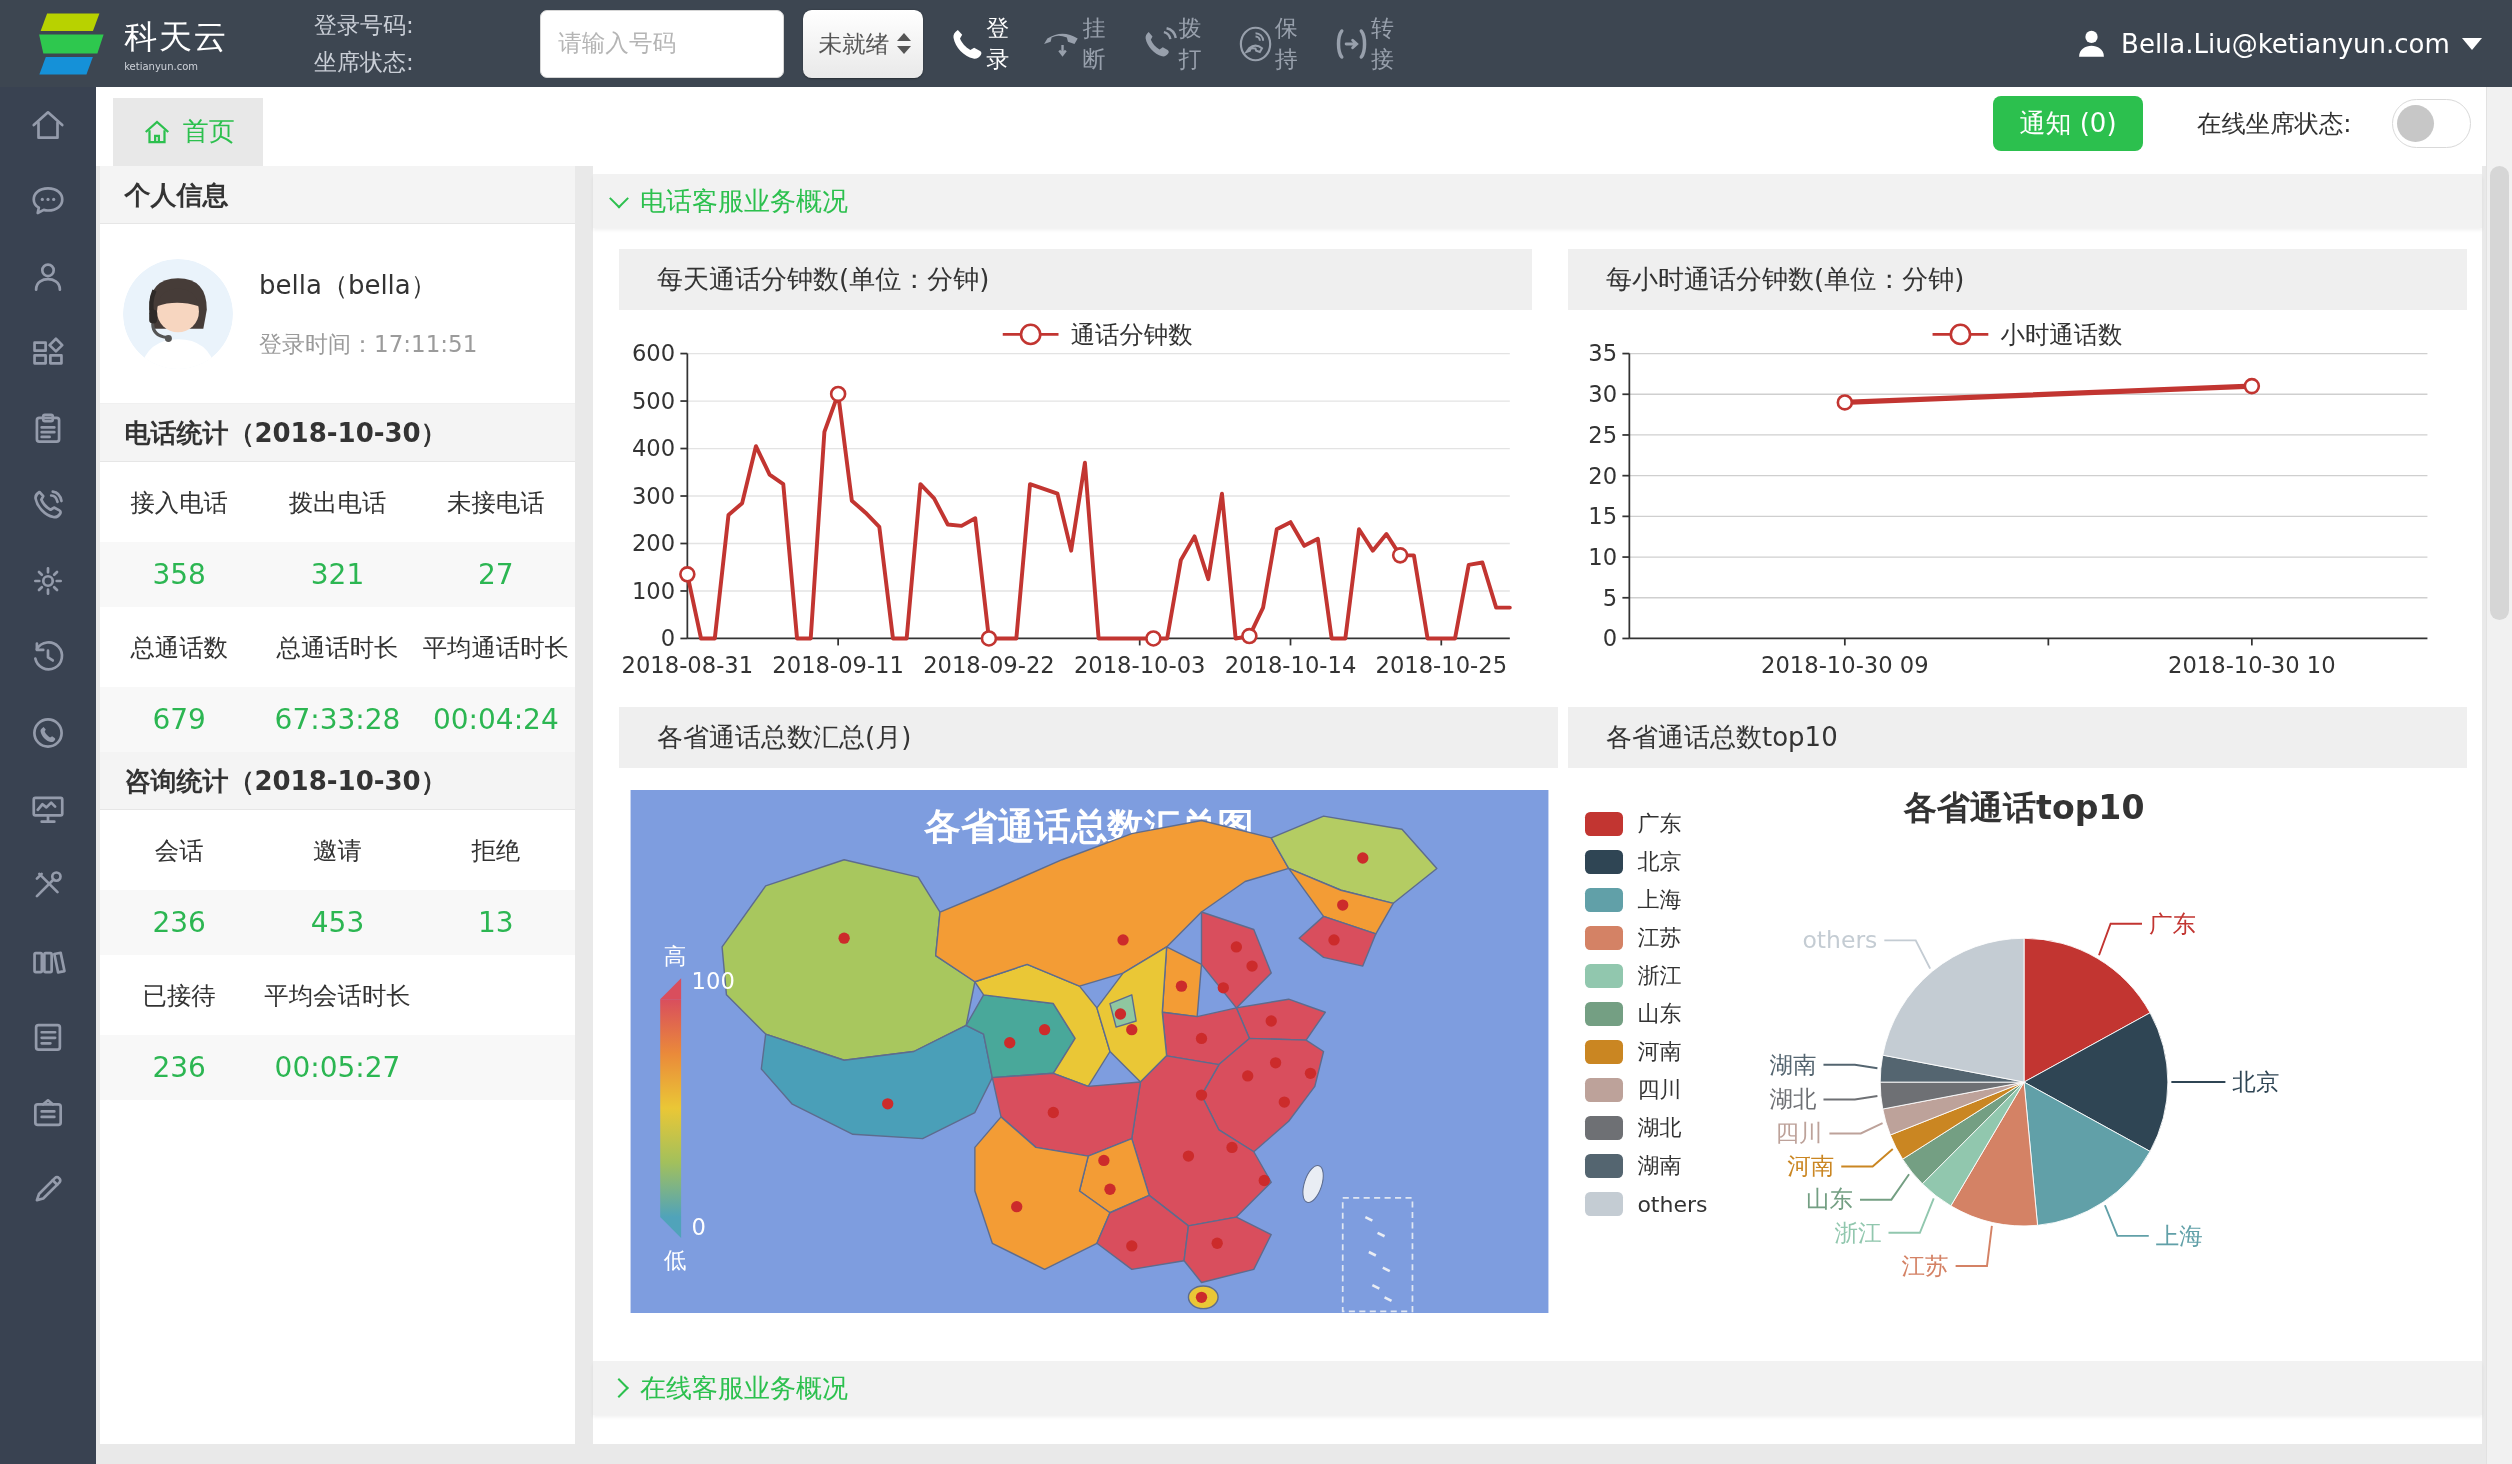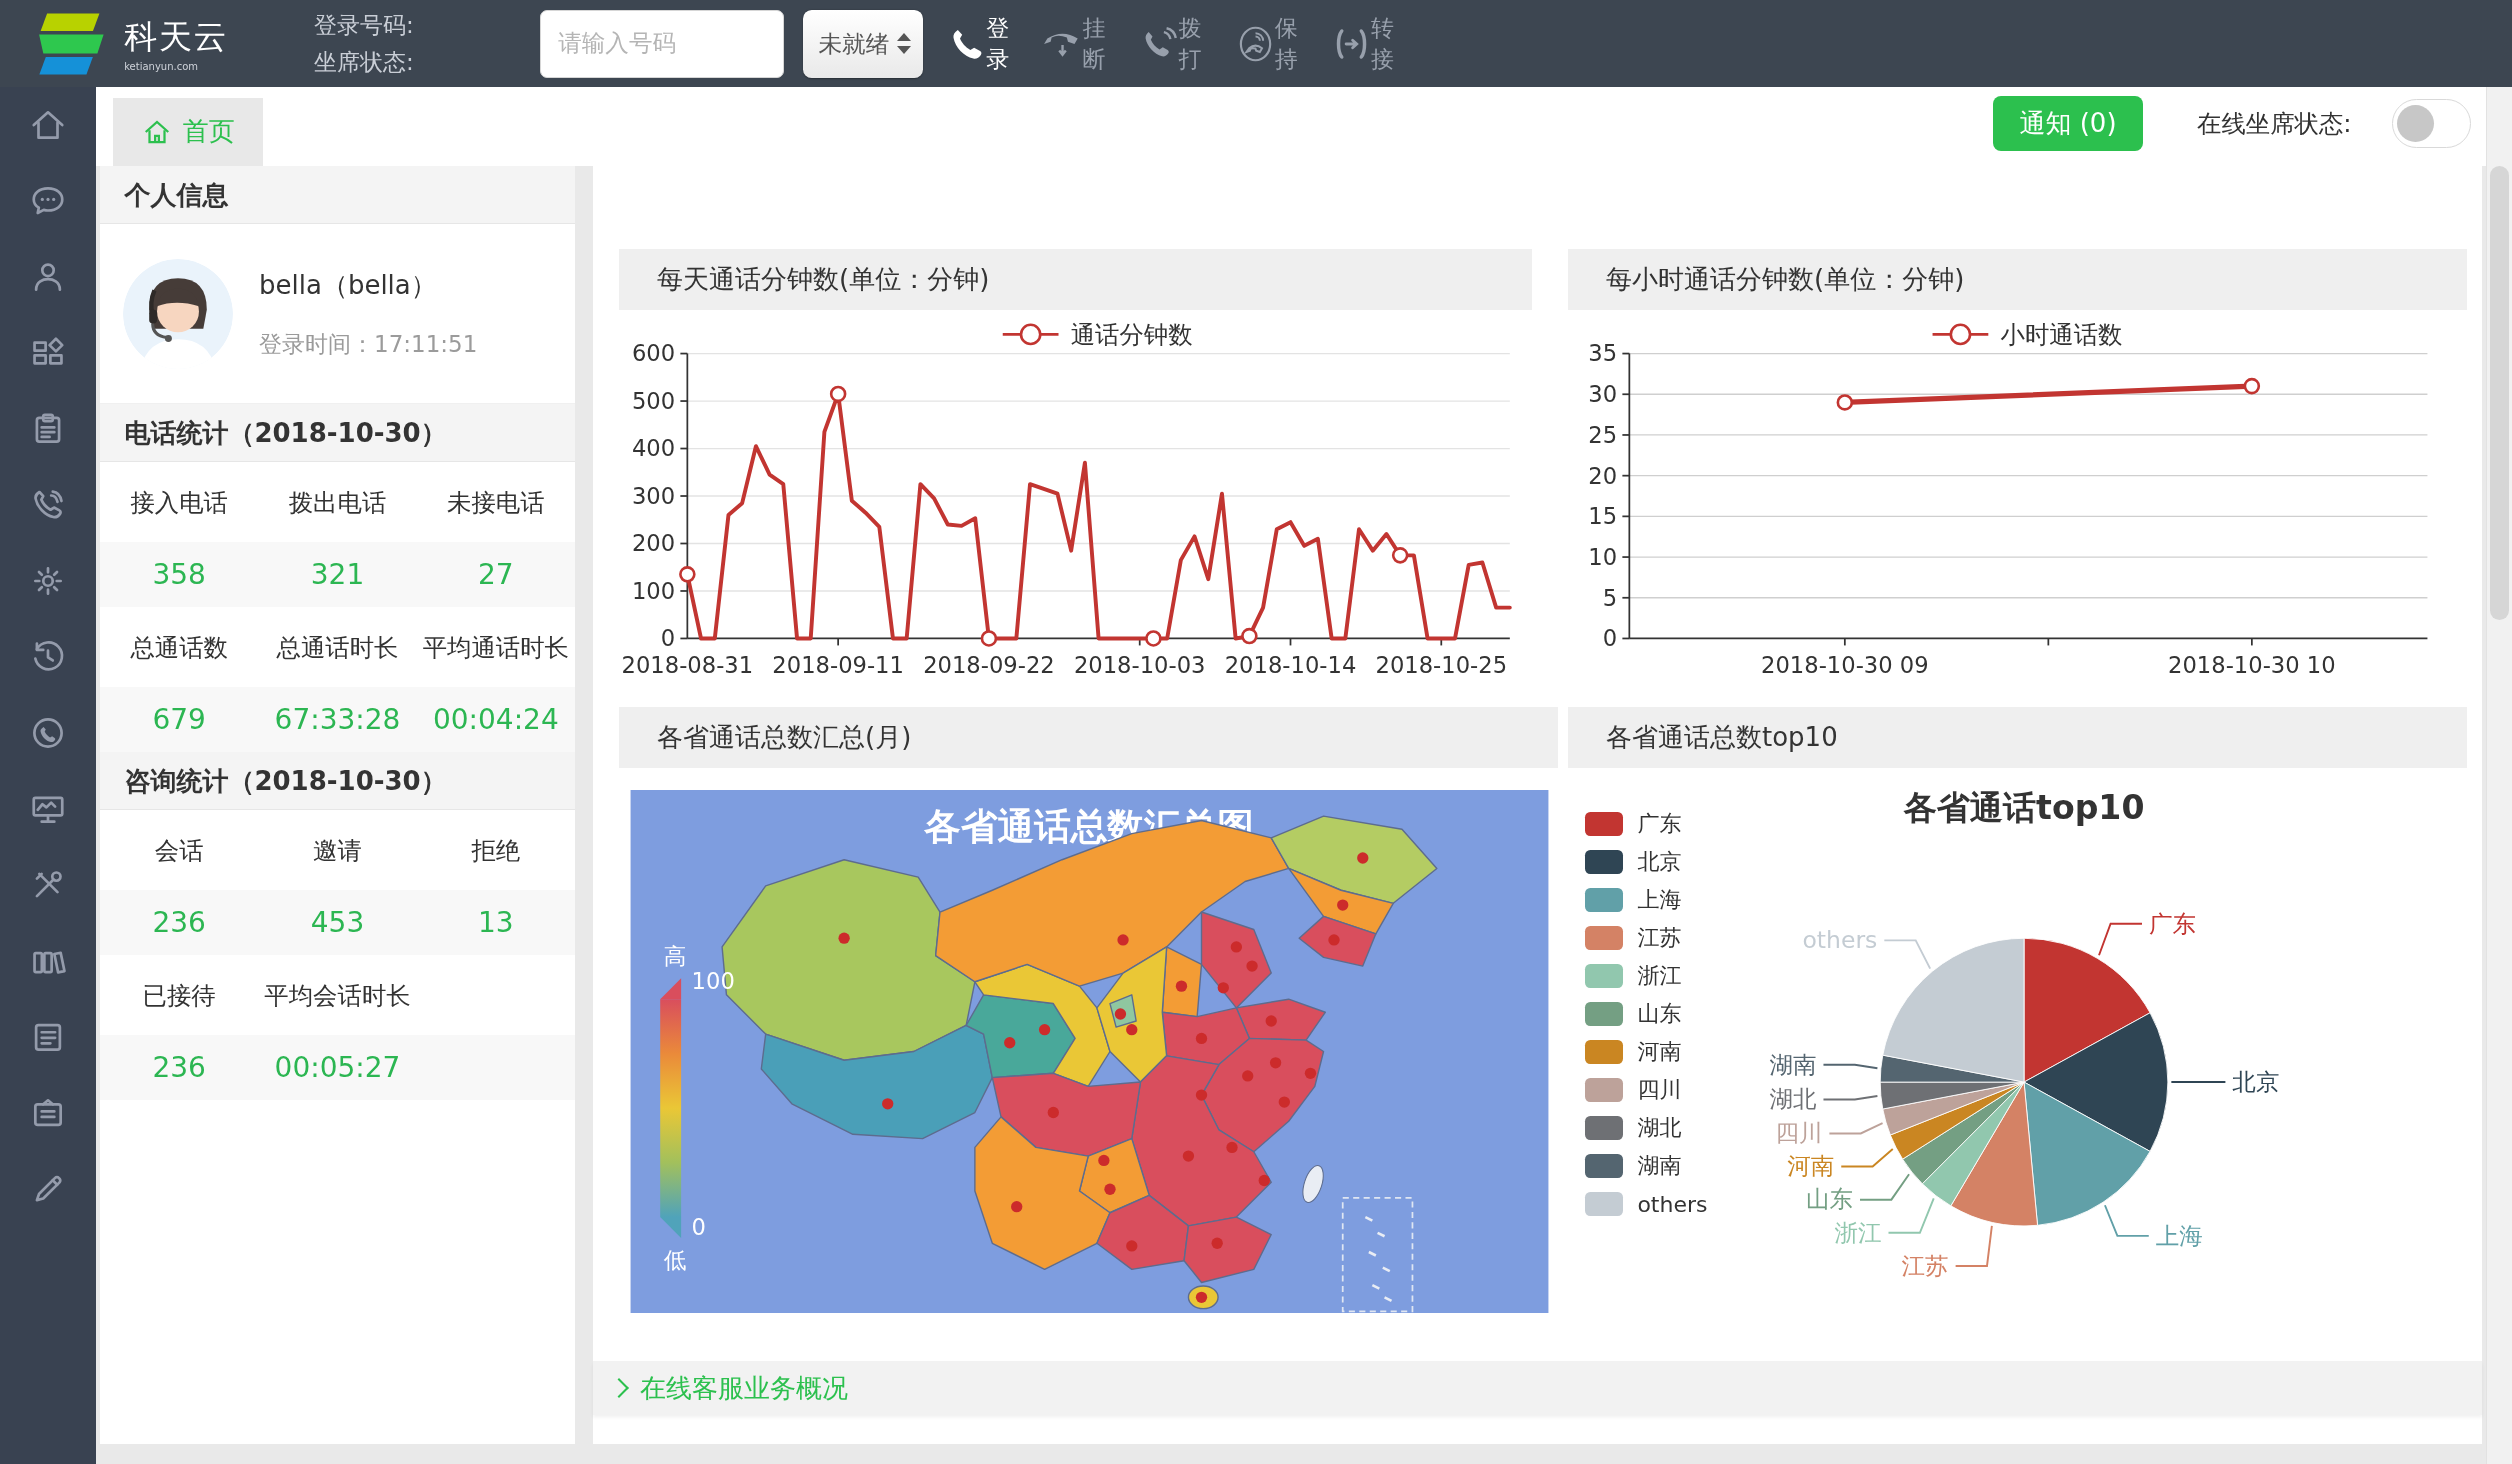--- a/index.html
+++ b/index.html
@@ -142,20 +142,28 @@
           <span class="clabel">保持</span>
         </div>
         <div class="call-btn">
           <svg class="cicon" viewBox="0 0 36 36">
             <path d="M9 6 C5 11 5 25 9 30 M27 6 c4 5 4 19 0 24" fill="none" stroke="currentColor" stroke-width="3.2" stroke-linecap="round"></path>
             <path d="M13 18 h9 M19 14.5 L22.8 18 19 21.5" fill="none" stroke="currentColor" stroke-width="2.6" stroke-linecap="round"></path>
           </svg>
           <span class="clabel">转接</span>
         </div>
       </div>
+    <div class="account">
+      <svg width="35" height="35" viewBox="0 0 24 24" fill="#fff">
+        <circle cx="12" cy="7.5" r="4.2"></circle>
+          <path d="M3.5 21c0-5 4.4-7.4 8.5-7.4s8.5 2.4 8.5 7.4z"></path>
+      </svg>
+      <span class="email">Bella.Liu@ketianyun.com</span>
+      <span class="caret"></span>
+    </div>
   </div>
 
   <div class="abs sidebar" id="sideBar">
       <div class="side-item">
         <svg viewBox="0 0 24 24" fill="none" stroke="#949bab" stroke-width="1.7" stroke-linecap="round" stroke-linejoin="round">
           <path d="M3 12 L12 4 L21 12"></path>
           <path d="M6 10.5 V20 H18 V10.5"></path>
         </svg>
       </div>
       <div class="side-item">
@@ -338,20 +346,24 @@
         <div class="stat-grid stat-values row-shade">
           <div>236</div>
           <div>00:05:27</div>
           <div></div>
         </div>
       </div>
   </div>
 
   <div class="abs main-bg"></div>
 
+  <div class="abs section-bar" style="top:174px">
+    <span class="chev down"></span>
+    <span>电话客服业务概况</span>
+  </div>
 
   <div class="abs card card-a">
     <div class="card-title">每天通话分钟数(单位：分钟)</div>
     <svg id="chartDaily" width="913" height="379" viewBox="0 0 1047 435">
         <line x1="78" y1="322.5" x2="1022" y2="322.5" stroke="#e3e3e3" stroke-width="1.5"></line>
         <line x1="78" y1="268" x2="1022" y2="268" stroke="#e3e3e3" stroke-width="1.5"></line>
         <line x1="78" y1="213.5" x2="1022" y2="213.5" stroke="#e3e3e3" stroke-width="1.5"></line>
         <line x1="78" y1="159" x2="1022" y2="159" stroke="#e3e3e3" stroke-width="1.5"></line>
         <line x1="78" y1="104.49999999999999" x2="1022" y2="104.49999999999999" stroke="#e3e3e3" stroke-width="1.5"></line>
         <line x1="78" y1="50" x2="1022" y2="50" stroke="#e3e3e3" stroke-width="1.5"></line>

